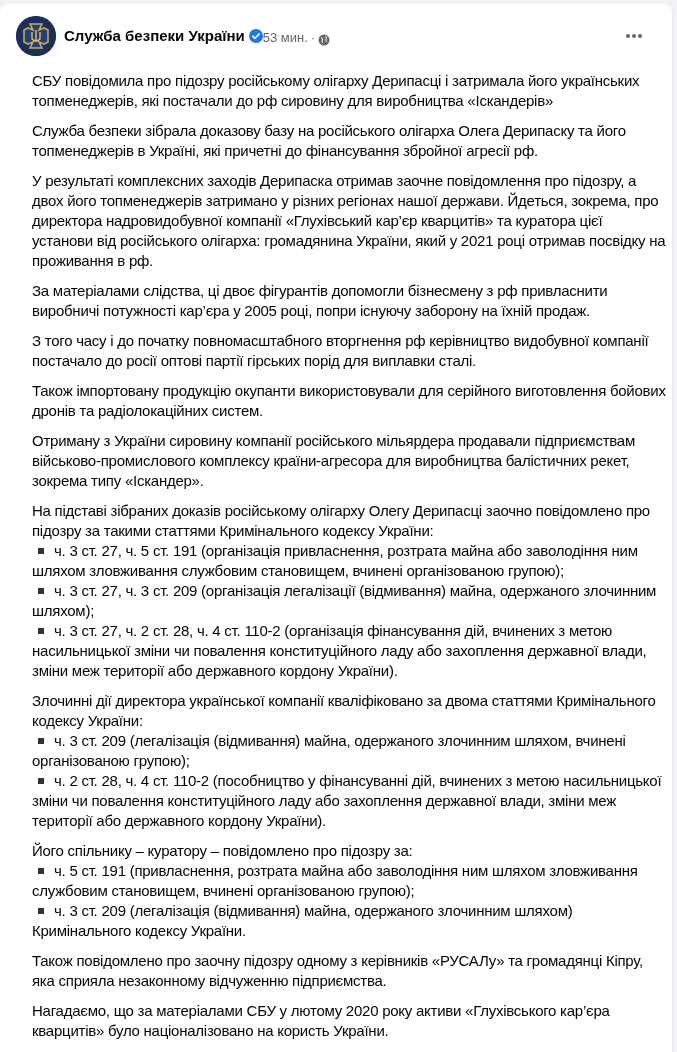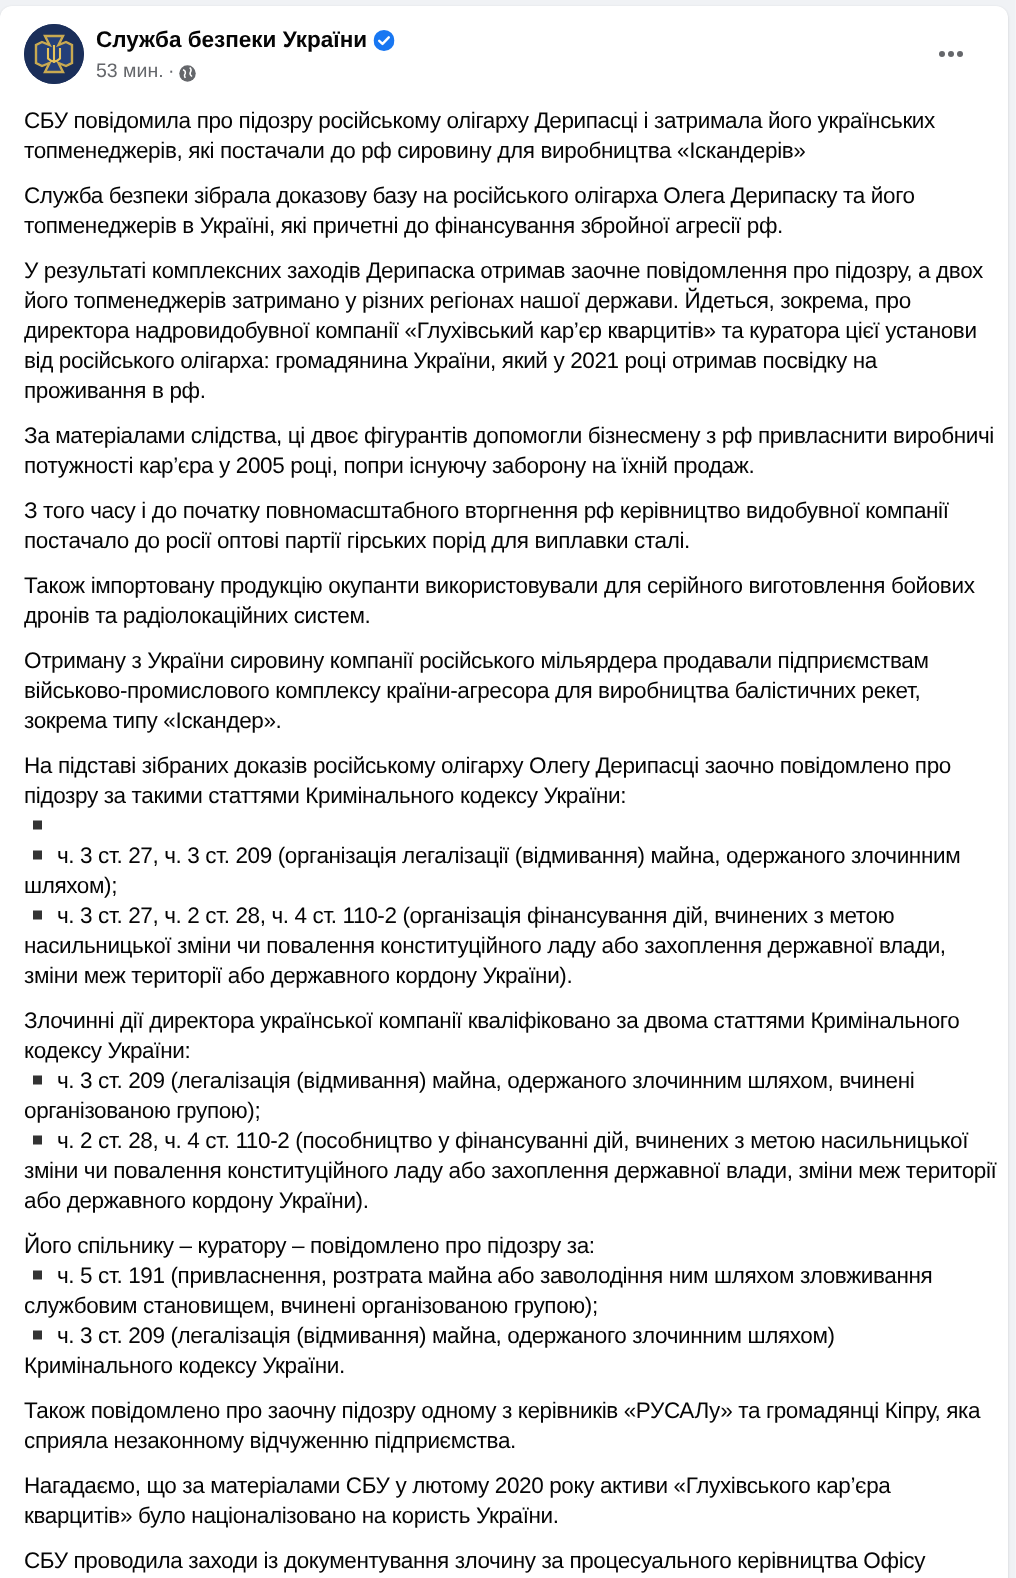--- a/index.html
+++ b/index.html
@@ -37,21 +37,21 @@
       border-radius: 50%;
       background: #1b2f5a;
       display: flex;
       align-items: center;
       justify-content: center;
       overflow: hidden;
     }
     .meta {
       margin-left: 8px;
       display: flex;
-      flex-direction: column;
+      flex-direction: row;
     }
     .name-row {
       display: flex;
       align-items: center;
       line-height: 20px;
     }
     .page-name {
       font-weight: bold;
       font-size: 15px;
       color: #050505;
@@ -90,21 +90,21 @@
     .post-body {
       position: absolute;
       left: 16px;
       top: 67px;
       width: 650px;
       font-size: 15px;
       line-height: 20px;
       letter-spacing: -0.25px;
     }
     .post-body p {
-      margin: 0 0 10px 0;
+      margin: 0 0 10px 16px;
     }
     .list-item {
       display: block;
     }
     .bullet {
       display: inline-block;
       width: 6px;
       height: 6px;
       background: #333;
       margin: 0 10px 2px 6px;
@@ -159,21 +159,21 @@
     <p>СБУ повідомила про підозру російському олігарху Дерипасці і затримала його українських топменеджерів, які постачали до рф сировину для виробництва «Іскандерів»</p>
     <p>Служба безпеки зібрала доказову базу на російського олігарха Олега Дерипаску та його топменеджерів в Україні, які причетні до фінансування збройної агресії рф.</p>
     <p>У результаті комплексних заходів Дерипаска отримав заочне повідомлення про підозру, а двох його топменеджерів затримано у різних регіонах нашої держави. Йдеться, зокрема, про директора надровидобувної компанії «Глухівський кар’єр кварцитів» та куратора цієї установи від російського олігарха: громадянина України, який у 2021 році отримав посвідку на проживання в рф.</p>
     <p>За матеріалами слідства, ці двоє фігурантів допомогли бізнесмену з рф привласнити виробничі потужності кар’єра у 2005 році, попри існуючу заборону на їхній продаж.</p>
     <p>З того часу і до початку повномасштабного вторгнення рф керівництво видобувної компанії постачало до росії оптові партії гірських порід для виплавки сталі.</p>
     <p>Також імпортовану продукцію окупанти використовували для серійного виготовлення бойових дронів та радіолокаційних систем.</p>
     <p>Отриману з України сировину компанії російського мільярдера продавали підприємствам військово-промислового комплексу країни-агресора для виробництва балістичних рекет, зокрема типу «Іскандер».</p>
 
     <p>
       <span>На підставі зібраних доказів російському олігарху Олегу Дерипасці заочно повідомлено про підозру за такими статтями Кримінального кодексу України:</span><br>
-      <span class="list-item"><span class="bullet"></span></span>
+      <span class="list-item"><span class="bullet"></span><span>ч. 3 ст. 27, ч. 5 ст. 191 (організація привласнення, розтрата майна або заволодіння ним шляхом зловживання службовим становищем, вчинені організованою групою);</span></span>
       <span class="list-item"><span class="bullet"></span><span>ч. 3 ст. 27, ч. 3 ст. 209 (організація легалізації (відмивання) майна, одержаного злочинним шляхом);</span></span>
       <span class="list-item"><span class="bullet"></span><span>ч. 3 ст. 27, ч. 2 ст. 28, ч. 4 ст. 110-2 (організація фінансування дій, вчинених з метою насильницької зміни чи повалення конституційного ладу або захоплення державної влади, зміни меж території або державного кордону України).</span></span>
     </p>
 
     <p>
       <span>Злочинні дії директора української компанії кваліфіковано за двома статтями Кримінального кодексу України:</span><br>
       <span class="list-item"><span class="bullet"></span><span>ч. 3 ст. 209 (легалізація (відмивання) майна, одержаного злочинним шляхом, вчинені організованою групою);</span></span>
       <span class="list-item"><span class="bullet"></span><span>ч. 2 ст. 28, ч. 4 ст. 110-2 (пособництво у фінансуванні дій, вчинених з метою насильницької зміни чи повалення конституційного ладу або захоплення державної влади, зміни меж території або державного кордону України).</span></span>
     </p>
 

